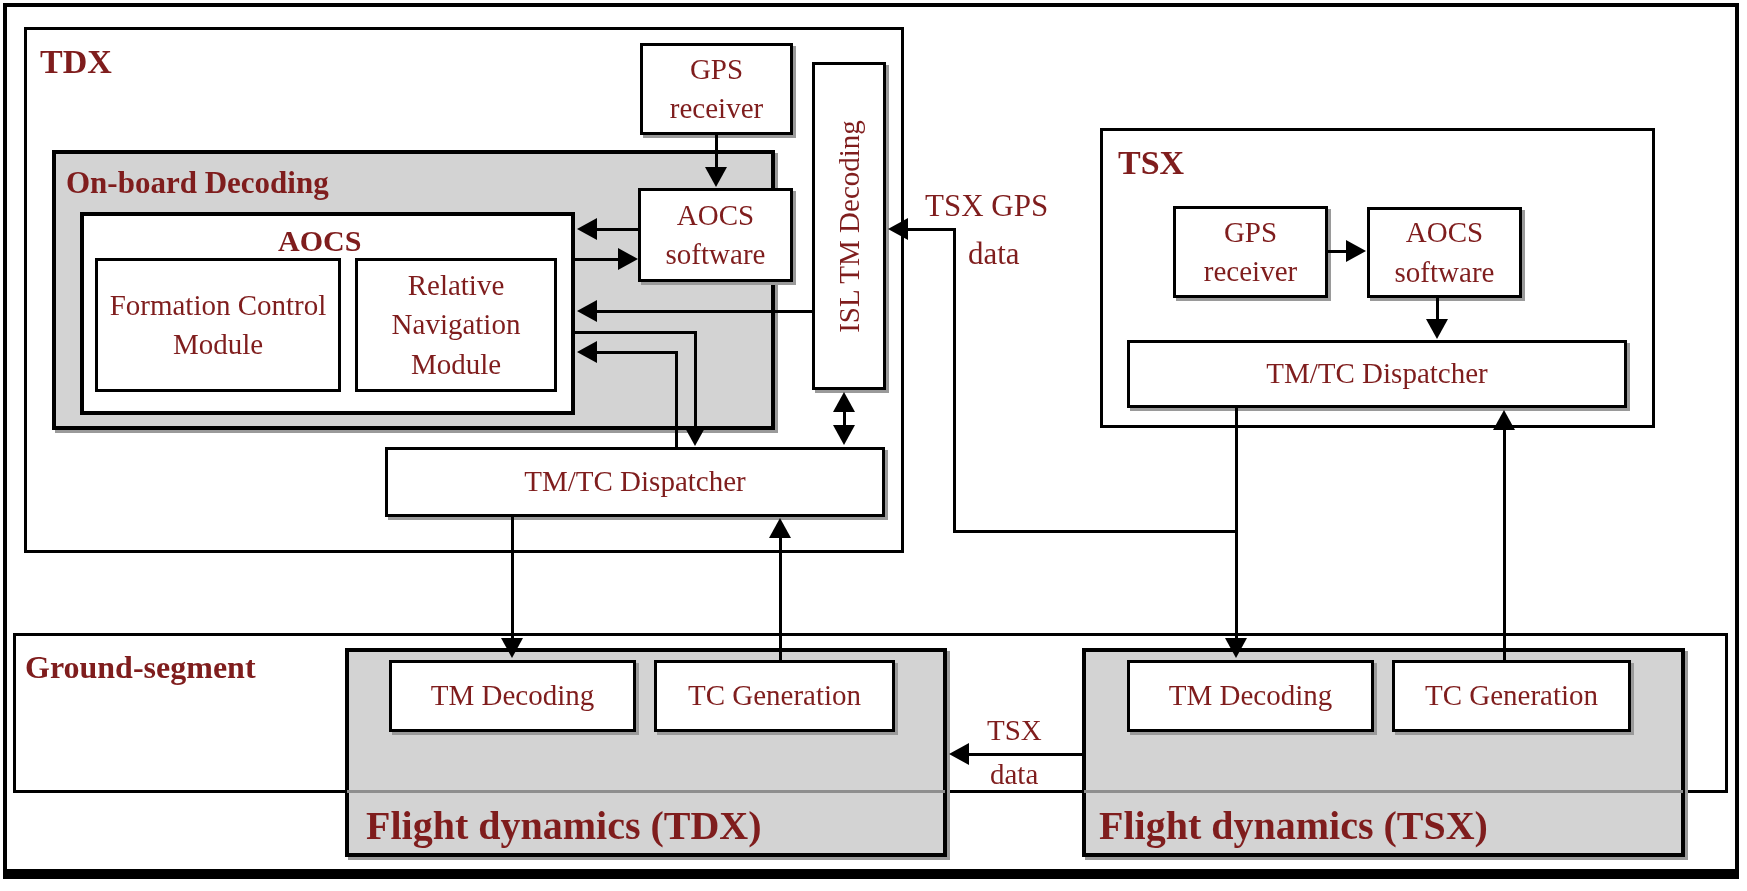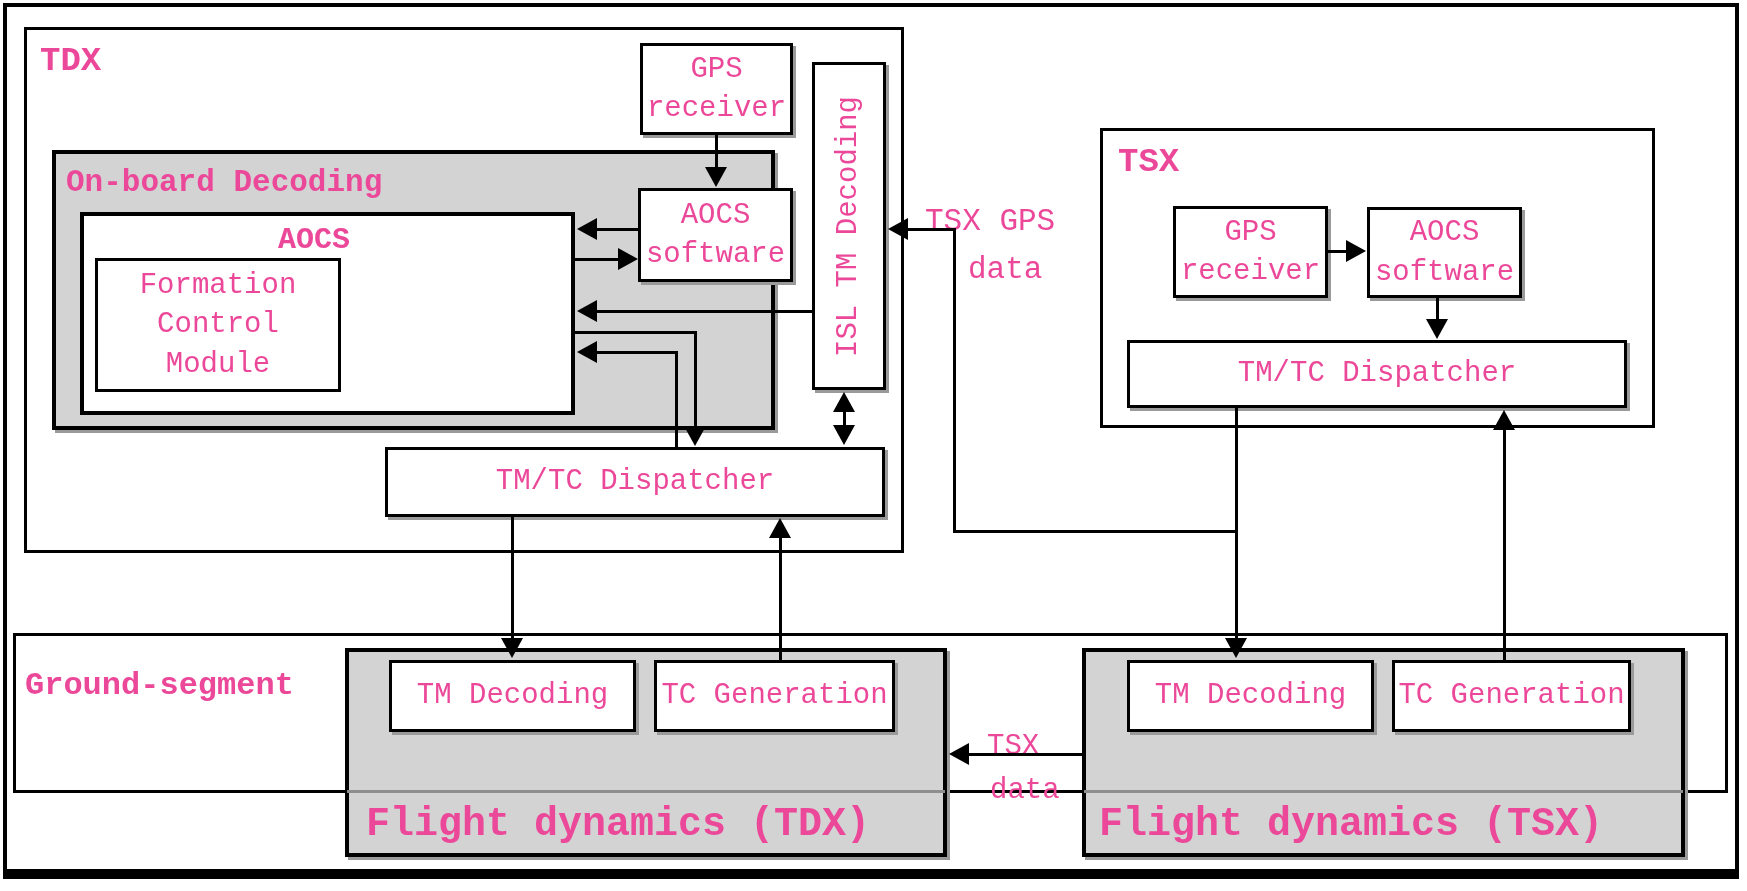--- a/index.html
+++ b/index.html
@@ -1,56 +1,57 @@
 <!DOCTYPE html>
 <html><head>
 <meta charset="utf-8">
 <style>
   html,body{margin:0;padding:0;background:#fff;}
   #stage{position:relative;width:1747px;height:891px;background:#ffffff;
-         font-family:Liberation Mono, monospace;color:#ec4899;overflow:hidden;}
+         font-family:Liberation Serif, serif;color:#7f1d1d;overflow:hidden;}
   .abs{position:absolute;box-sizing:border-box;}
   .box{position:absolute;box-sizing:border-box;background:#fff;border:3px solid #000;
        display:flex;align-items:center;justify-content:center;text-align:center;
        font-size:29px;line-height:1.35;}
   .shadow{box-shadow:3px 3px 0 #9a9a9a;}
   .gray{background:#d3d3d3;}
   .plain{background:transparent;display:block;}
   .corner-label{position:absolute;font-weight:bold;font-size:32px;line-height:1.1;}
   .hline{position:absolute;height:3px;background:#000;}
   .vline{position:absolute;width:3px;background:#000;}
   .grayline{position:absolute;height:3px;background:#8e8e8e;}
   .ah{position:absolute;width:0;height:0;}
   .ah-left{border-top:11px solid transparent;border-bottom:11px solid transparent;border-right:20px solid #000;}
   .ah-right{border-top:11px solid transparent;border-bottom:11px solid transparent;border-left:20px solid #000;}
   .ah-up{border-left:11px solid transparent;border-right:11px solid transparent;border-bottom:20px solid #000;}
   .ah-down{border-left:11px solid transparent;border-right:11px solid transparent;border-top:20px solid #000;}
   .vtext{position:absolute;display:flex;align-items:center;justify-content:center;}
   .vtext>span{transform:rotate(-90deg);white-space:nowrap;font-size:29px;}
-  .ann{position:absolute;font-size:29px;white-space:nowrap;margin-top:16px;}
+  .ann{position:absolute;font-size:29px;white-space:nowrap;}
   .fd-label{position:absolute;font-weight:bold;font-size:40px;white-space:nowrap;}
 </style>
 </head>
 <body>
 
 <div id="stage">
 
   <div class="abs" style="left:3px;top:3px;width:1736px;height:876px;border:4px solid #000;border-bottom-width:10px;"></div>
 
   <div class="box plain" style="left:24px;top:27px;width:880px;height:526px;"></div>
   <div class="corner-label" style="left:40px;top:43px;font-size:34px;">TDX</div>
 
   <div class="box gray shadow" style="left:52px;top:150px;width:723px;height:280px;border-width:4px;"></div>
   <div class="corner-label" style="left:66px;top:166px;font-size:31px;">On-board Decoding</div>
 
   <div class="box" style="left:80px;top:212px;width:495px;height:203px;border-width:4px;"></div>
   <div class="corner-label" style="left:278px;top:224px;font-size:30px;">AOCS</div>
 
   <div class="box" style="left:95px;top:258px;width:246px;height:134px;padding:0 6px;">Formation Control Module</div>
 
+  <div class="box" style="left:355px;top:258px;width:202px;height:134px;padding:0 4px;">Relative Navigation Module</div>
 
   <div class="box shadow" style="left:640px;top:43px;width:153px;height:92px;padding:0 14px;">GPS receiver</div>
 
   <div class="box shadow" style="left:638px;top:188px;width:155px;height:94px;padding:0 16px;">AOCS software</div>
 
   <div class="box shadow" style="left:812px;top:62px;width:74px;height:328px;"></div>
   <div class="vtext" style="left:812px;top:62px;width:74px;height:328px;">
     <span>ISL TM Decoding</span>
   </div>
 
@@ -59,21 +60,21 @@
   <div class="box plain" style="left:1100px;top:128px;width:555px;height:300px;"></div>
   <div class="corner-label" style="left:1118px;top:144px;font-size:34px;">TSX</div>
 
   <div class="box shadow" style="left:1173px;top:206px;width:155px;height:92px;padding:0 14px;">GPS receiver</div>
 
   <div class="box shadow" style="left:1367px;top:207px;width:155px;height:91px;padding:0 16px;">AOCS software</div>
 
   <div class="box shadow" style="left:1127px;top:340px;width:500px;height:68px;">TM/TC Dispatcher</div>
 
   <div class="box plain" style="left:13px;top:633px;width:1715px;height:160px;"></div>
-  <div class="corner-label" style="left:25px;top:668px;font-size:32px;">Ground-segment</div>
+  <div class="corner-label" style="left:25px;top:650px;font-size:32px;">Ground-segment</div>
 
   <div class="box gray shadow" style="left:345px;top:648px;width:602px;height:209px;border-width:4px;"></div>
   <div class="box shadow" style="left:389px;top:660px;width:247px;height:72px;">TM Decoding</div>
   <div class="box shadow" style="left:654px;top:660px;width:241px;height:72px;">TC Generation</div>
   <div class="fd-label" style="left:366px;top:802px;">Flight dynamics (TDX)</div>
 
   <div class="box gray shadow" style="left:1082px;top:648px;width:603px;height:209px;border-width:4px;"></div>
   <div class="box shadow" style="left:1127px;top:660px;width:247px;height:72px;">TM Decoding</div>
   <div class="box shadow" style="left:1392px;top:660px;width:239px;height:72px;">TC Generation</div>
   <div class="fd-label" style="left:1099px;top:802px;text-align:right;">Flight dynamics (TSX)</div>

